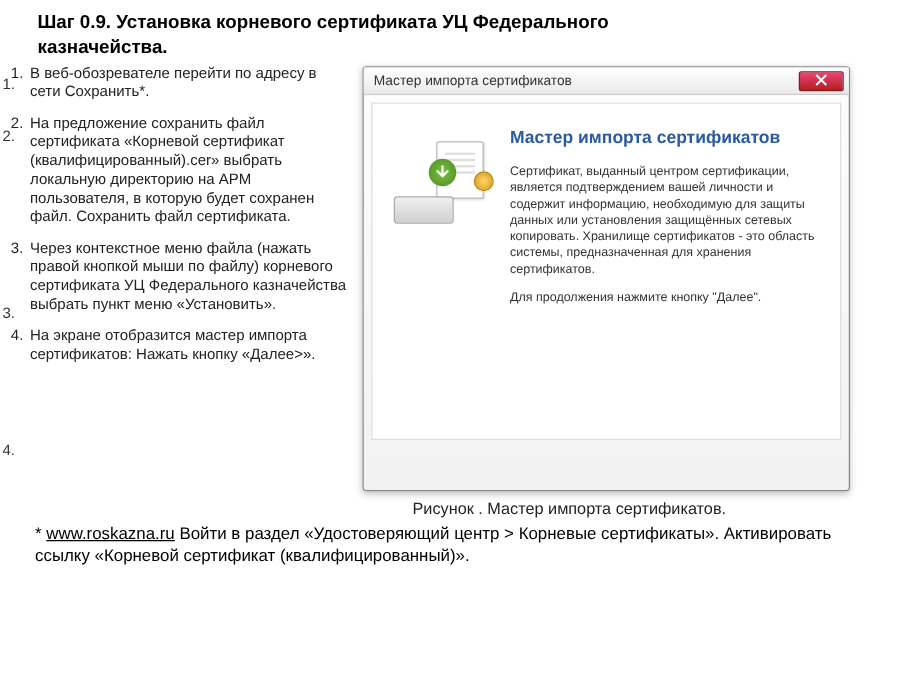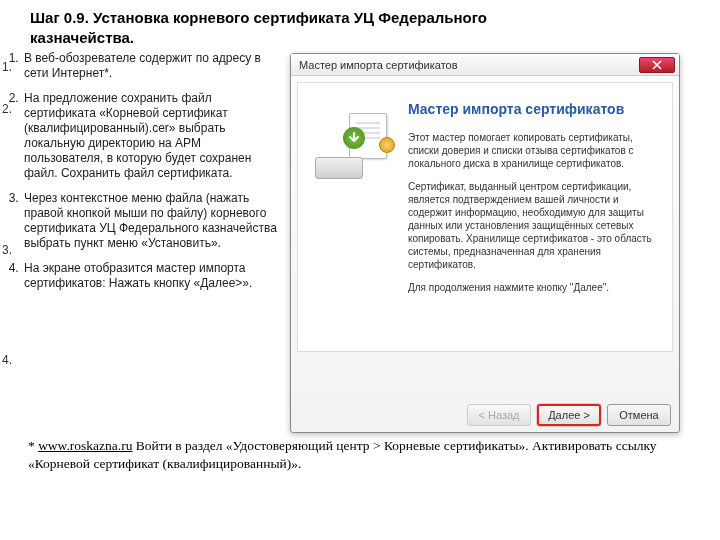--- a/index.html
+++ b/index.html
@@ -42,21 +42,21 @@
     left: 2px;
     font-size: 12px;
     color: #333;
   }
   .figure-area {
     width: 400px;
     padding-top: 2px;
   }
   .wizard {
     width: 390px;
-    height: 380px;
+    height: 340px;
     border: 1px solid #888;
     border-radius: 3px;
     background: linear-gradient(#fdfdfd,#f2f2f2);
     box-shadow: 0 2px 6px rgba(0,0,0,0.25);
     position: relative;
     font-family: "Segoe UI", Arial, sans-serif;
   }
   .titlebar {
     height: 22px;
     display: flex;
@@ -141,21 +141,21 @@
   }
   .figure-caption {
     font-size: 13px;
     color: #222;
     margin: 6px 0 0 40px;
   }
   .footnote {
     font-size: 13.5px;
     line-height: 1.35;
     padding: 4px 30px 0 28px;
-    font-family: Liberation Serif, serif;
+    font-family: Liberation Sans, sans-serif;
   }
   .footnote .link {
     text-decoration: underline;
   }
   .cert-icon-wrap {
     position: relative;
     width: 80px;
     height: 70px;
   }
   .paper {
@@ -208,21 +208,21 @@
 
 <div class="heading">Шаг 0.9. Установка корневого сертификата УЦ Федерального казначейства.</div>
 
 <div class="content-row">
   <div class="steps">
     <span class="marginal-num" style="top:60px">1.</span>
     <span class="marginal-num" style="top:102px">2.</span>
     <span class="marginal-num" style="top:243px">3.</span>
     <span class="marginal-num" style="top:353px">4.</span>
     <ol>
-      <li>В веб-обозревателе содержит по адресу в сети Интернет*.</li>
+      <li>В веб-обозревателе перейти по адресу в сети Сохранить*.</li>
       <li>На предложение сохранить файл сертификата «Корневой сертификат (квалифицированный).cer» выбрать локальную директорию на АРМ пользователя, в которую будет сохранен файл. Сохранить файл сертификата.</li>
       <li>Через контекстное меню файла (нажать правой кнопкой мыши по файлу) корневого сертификата УЦ Федерального казначейства выбрать пункт меню «Установить».</li>
       <li>На экране отобразится мастер импорта сертификатов: Нажать кнопку «Далее&gt;».</li>
     </ol>
   </div>
 
   <div class="figure-area">
     <div class="wizard">
       <div class="titlebar">
         <span class="titlebar-text">Мастер импорта сертификатов</span>
@@ -242,29 +242,24 @@
             <div class="drive"></div>
             <div class="arrow">
               <svg viewBox="0 0 12 12">
                   <path d="M6 1 L6 8 M2 5 L6 9 L10 5" stroke="#fff" stroke-width="1.8" fill="none" stroke-linecap="round" stroke-linejoin="round"></path>
                 </svg>
             </div>
           </div>
         </div>
         <div class="wizard-text-col">
           <div class="wizard-title">Мастер импорта сертификатов</div>
-          <div class="wizard-para">Этот мастер помогает копировать сертификаты, списки доверия и списки отзыва сертификатов с локального диска в хранилище сертификатов.</div>
           <div class="wizard-para">Сертификат, выданный центром сертификации, является подтверждением вашей личности и содержит информацию, необходимую для защиты данных или установления защищённых сетевых копировать. Хранилище сертификатов - это область системы, предназначенная для хранения сертификатов.</div>
           <div class="wizard-para">Для продолжения нажмите кнопку "Далее".</div>
         </div>
       </div>
-      <div class="wizard-buttons">
-        <div class="wizard-btn disabled">&lt; Назад</div>
-        <div class="wizard-btn highlight">Далее &gt;</div>
-        <div class="wizard-btn">Отмена</div>
-      </div>
     </div>
+    <div class="figure-caption">Рисунок . Мастер импорта сертификатов.</div>
   </div>
 </div>
 
 <div class="footnote">
   <span>* </span><span class="link">www.roskazna.ru</span><span>  Войти в раздел «Удостоверяющий центр &gt; Корневые сертификаты». Активировать ссылку «Корневой сертификат (квалифицированный)».</span>
 </div>
 
 </body></html>

